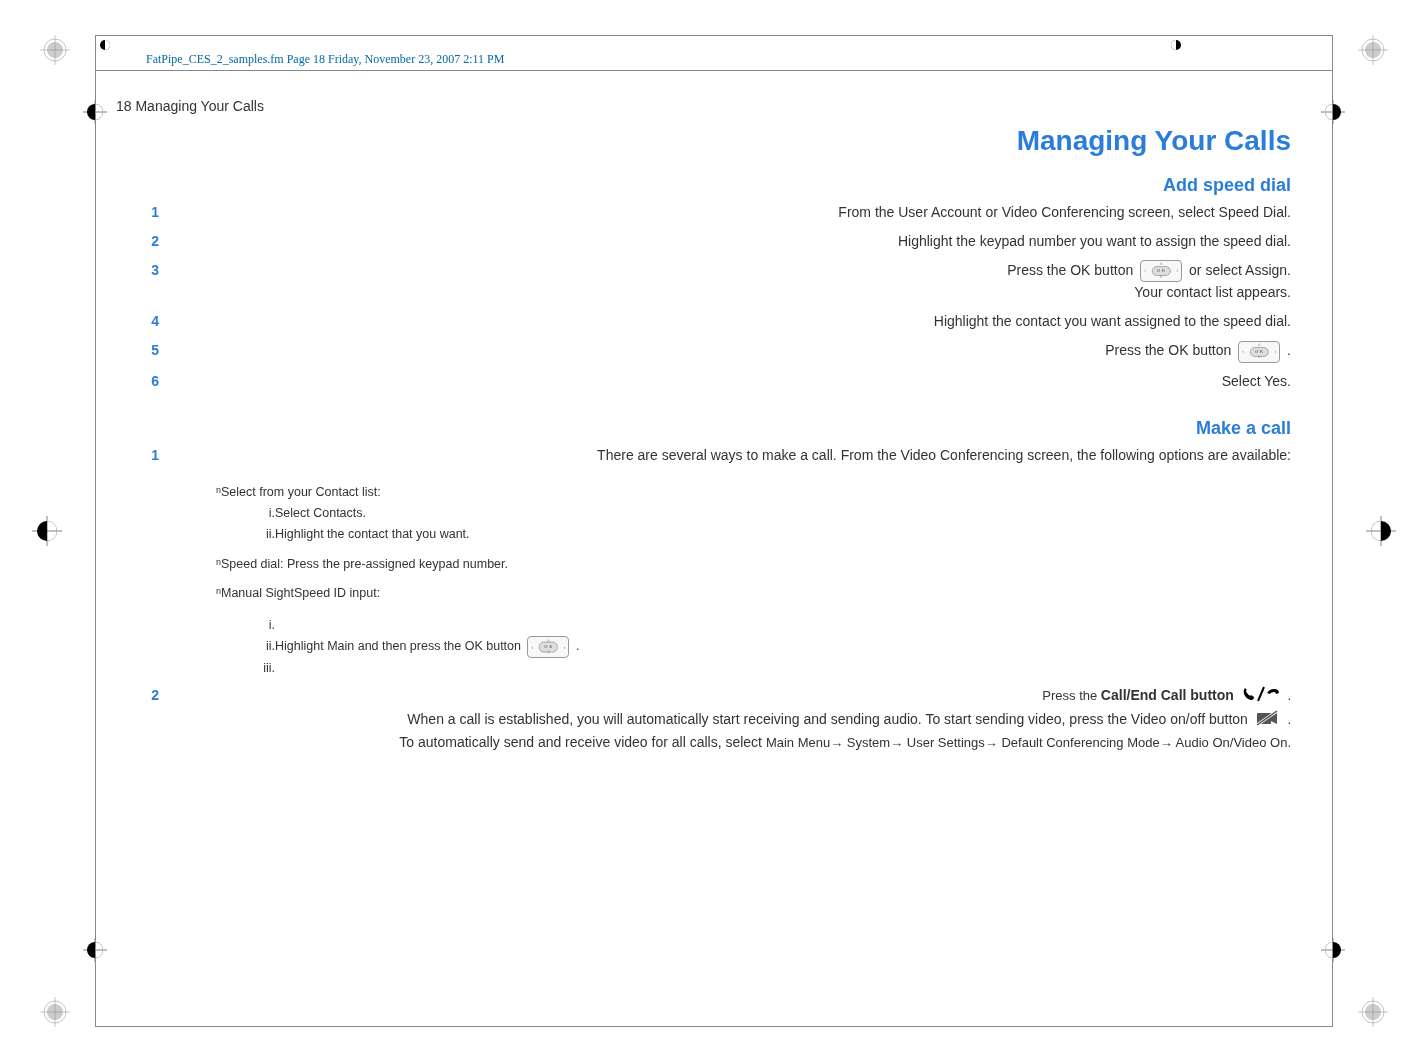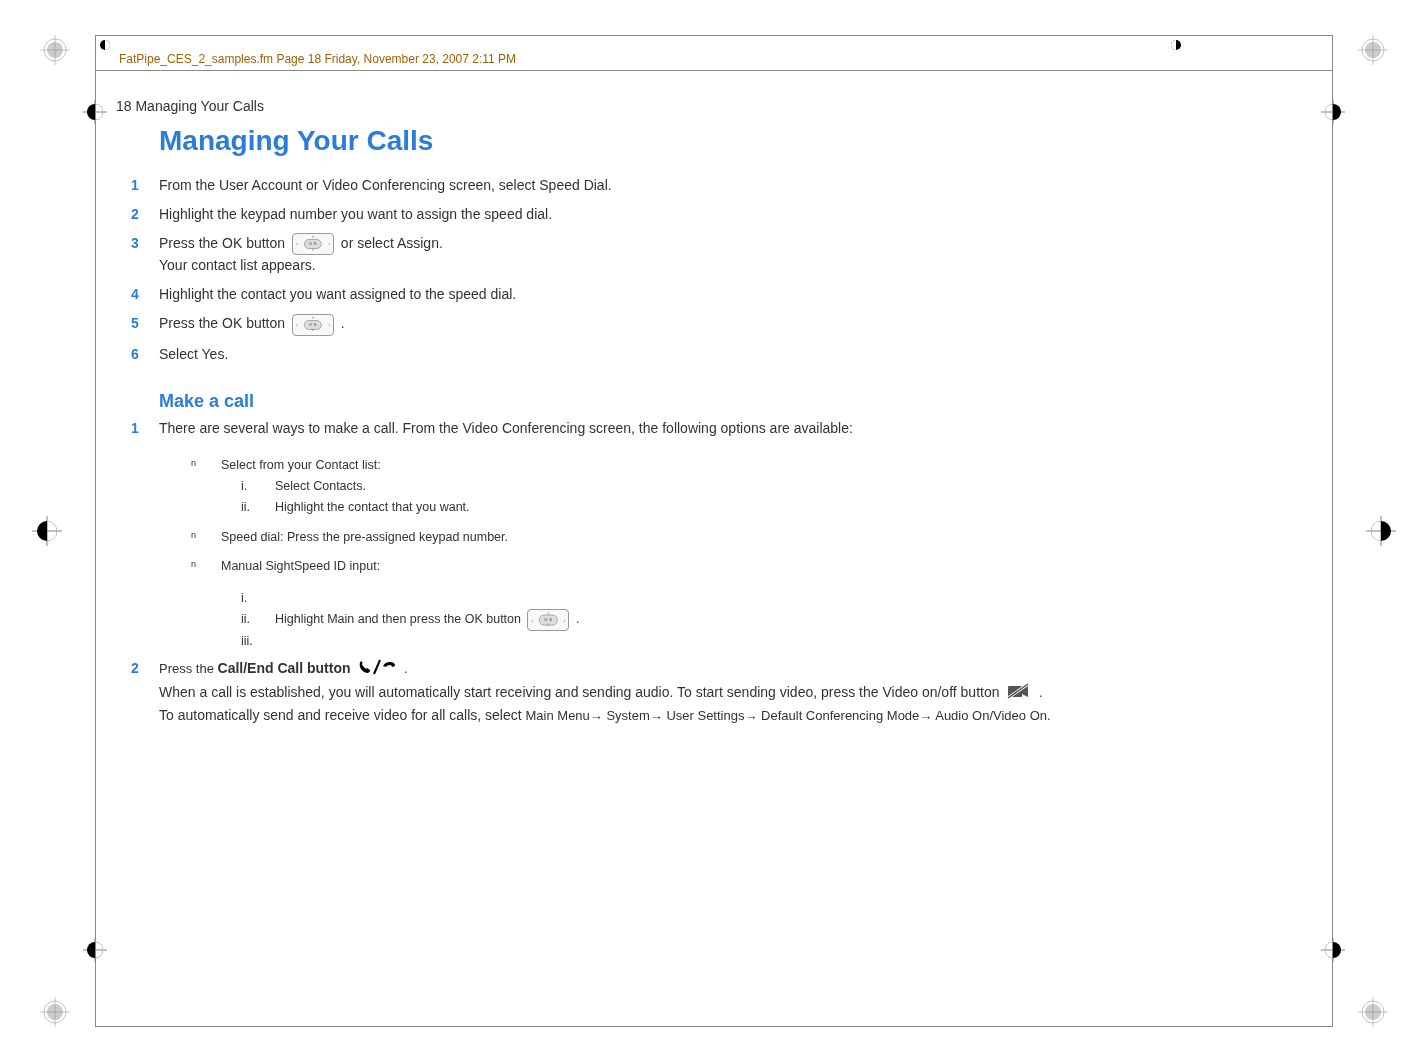--- a/index.html
+++ b/index.html
@@ -14,25 +14,25 @@
     .page-frame {
       position: absolute;
       left: 95px;
       top: 35px;
       right: 95px;
       bottom: 35px;
       border: 0.5px solid #888;
     }
     .crop-header {
       position: absolute;
-      left: 119px;
+      left: 146px;
       top: 52px;
       font-size: 12px;
-      font-family: Liberation Sans, sans-serif;
-      color: #a16207;
+      font-family: Liberation Serif, serif;
+      color: #0369a1;
     }
     .crop-line {
       position: absolute;
       left: 95px;
       top: 70px;
       right: 95px;
       height: 0.5px;
       background: #888;
     }
     .running-header {
@@ -40,20 +40,21 @@
       left: 116px;
       top: 98px;
       font-size: 14px;
       color: #333;
     }
     .content {
       position: absolute;
       left: 131px;
       top: 125px;
       width: 1160px;
+      text-align: right;
     }
     h1 {
       color: #2a7dd8;
       font-size: 28px;
       font-weight: bold;
       margin-left: 28px;
       margin-bottom: 18px;
     }
     h2 {
       color: #2a7dd8;
@@ -267,20 +268,21 @@
 
 <div class="page-frame"></div>
 <div class="crop-header">FatPipe_CES_2_samples.fm  Page 18  Friday, November 23, 2007  2:11 PM</div>
 <div class="crop-line"></div>
 
 <div class="running-header">18  Managing Your Calls</div>
 
 <div class="content">
   <h1>Managing Your Calls</h1>
 
+  <h2>Add speed dial</h2>
 
   <div class="step">
     <div class="step-num">1</div>
     <div class="step-body">
       <span>From the User Account or Video Conferencing screen, select </span><span class="bold">Speed Dial</span><span>.</span>
     </div>
   </div>
 
   <div class="step">
     <div class="step-num">2</div>

